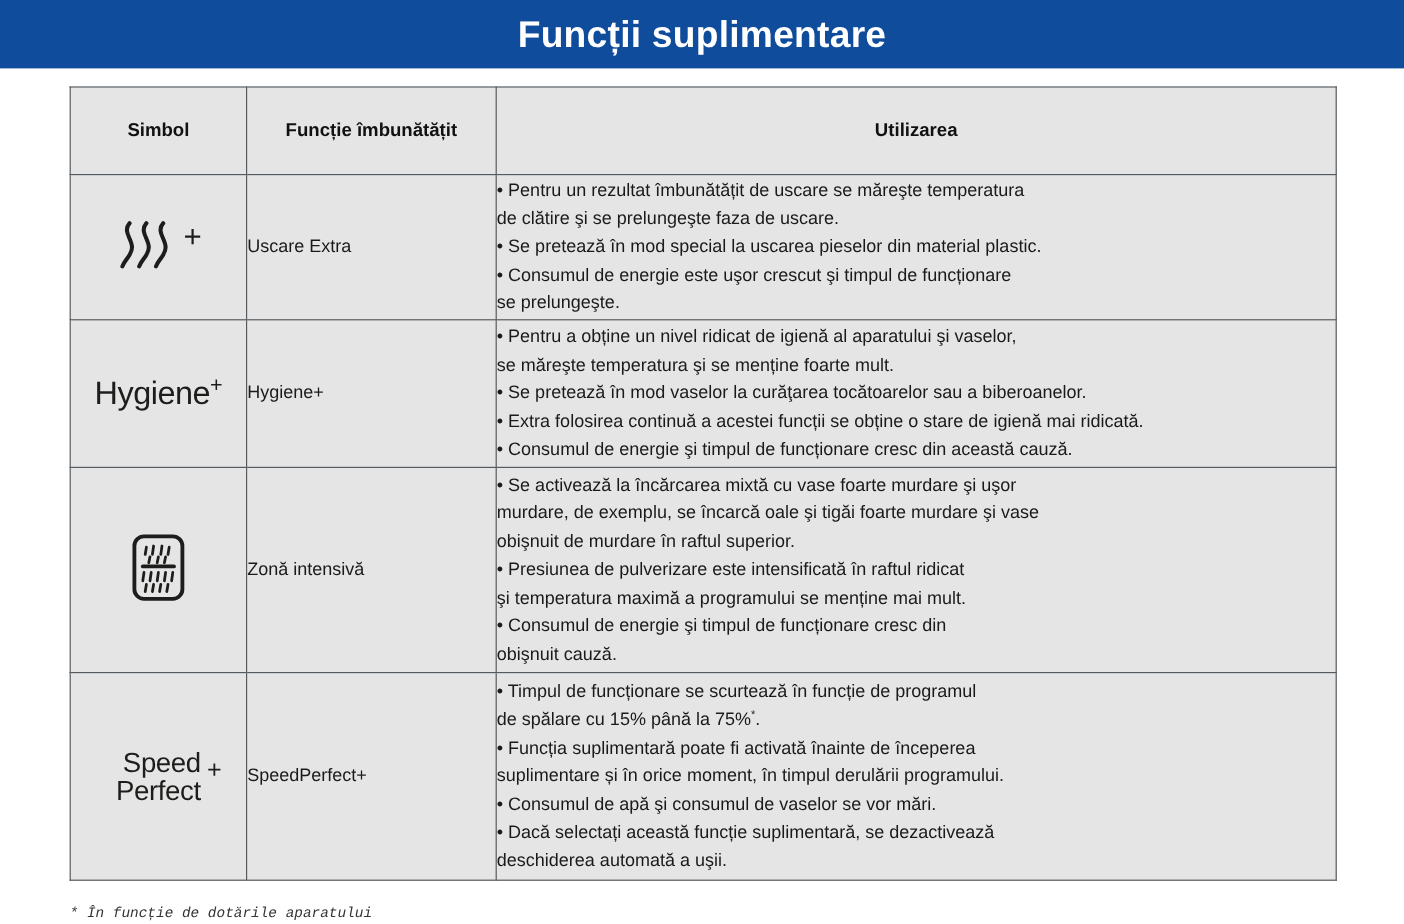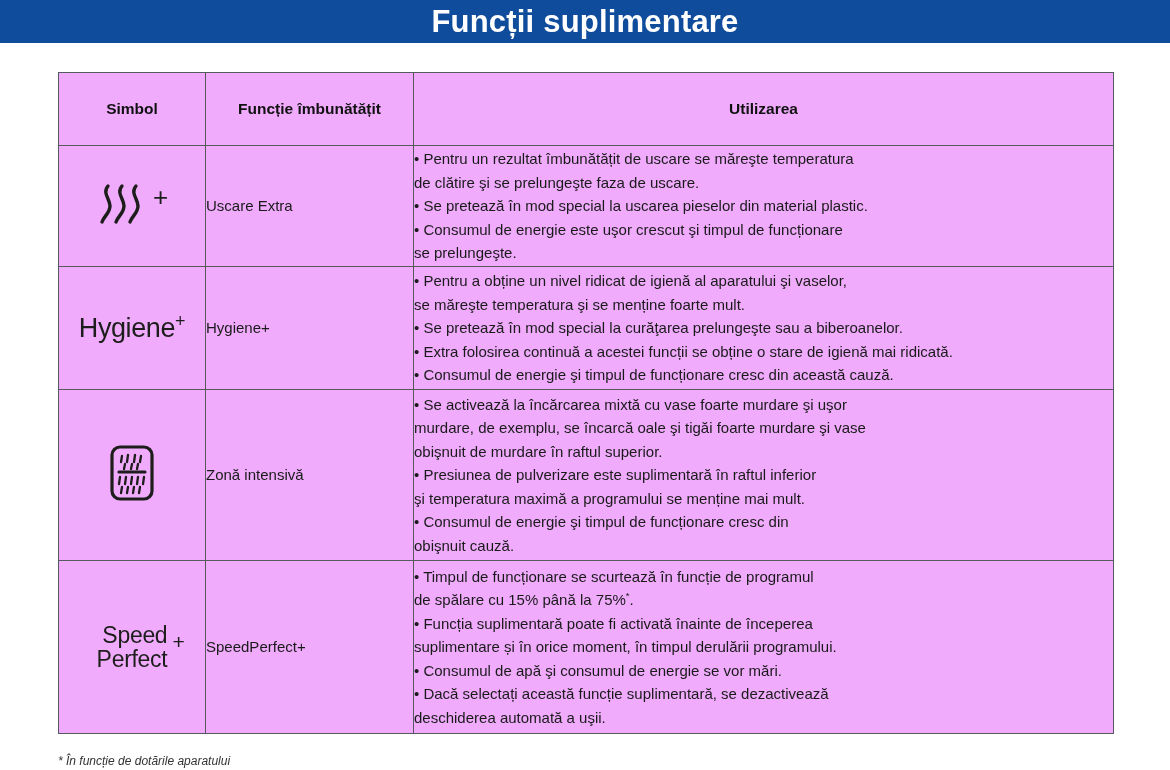--- a/index.html
+++ b/index.html
@@ -15,21 +15,21 @@
     overflow: hidden;
     position: relative;
   }
 
   
   .banner {
     position: absolute;
     left: 0;
     top: 0;
     width: 1170px;
-    height: 43px;
+    height: 57px;
     background: #0f4c9c;
     display: flex;
     align-items: center;
     justify-content: center;
   }
   .banner-title {
     color: #ffffff;
     font-size: 31px;
     font-weight: bold;
     letter-spacing: 0.2px;
@@ -47,21 +47,21 @@
   table.funcs {
     border-collapse: collapse;
     table-layout: fixed;
     width: 1055px;
     background: #ffffff;
   }
   table.funcs td, table.funcs th {
     border: 1px solid #555a5e;
     padding: 0;
     vertical-align: middle;
-    background: #f0abfc;
+    background: #e5e5e5;
   }
   col.c-sym   { width: 147px; }
   col.c-func  { width: 208px; }
   col.c-use   { width: 700px; }
 
   thead th {
     height: 72px;
     font-size: 15.5px;
     font-weight: bold;
     text-align: center;
@@ -154,20 +154,21 @@
 
   
   .footnote {
     position: absolute;
     left: 58px;
     top: 754px;
     font-size: 12px;
     font-style: italic;
     color: #333;
     white-space: nowrap;
+    font-family: Liberation Mono, monospace;
   }
 </style>
 </head>
 <body>
 
 <div class="banner">
   <div class="banner-title">Funcții suplimentare</div>
 </div>
 
 <div class="table-wrap">
@@ -214,21 +215,21 @@
       <tr class="r2">
         <td class="sym-cell">
           <span class="sym-box">
             <span class="hygiene-sym"><span>Hygiene</span><span class="sup-plus">+</span></span>
           </span>
         </td>
         <td class="func-cell">Hygiene+</td>
         <td class="use-cell">
           <div class="line">• Pentru a obține un nivel ridicat de igienă al aparatului şi vaselor,</div>
           <div class="line">se măreşte temperatura şi se menține foarte mult.</div>
-          <div class="line">• Se pretează în mod special la curăţarea prelungeşte sau a biberoanelor.</div>
+          <div class="line">• Se pretează în mod vaselor la curăţarea tocătoarelor sau a biberoanelor.</div>
           <div class="line">• Extra folosirea continuă a acestei funcții se obține o stare de igienă mai ridicată.</div>
           <div class="line">• Consumul de energie şi timpul de funcționare cresc din această cauză.</div>
         </td>
       </tr>
 
       <tr class="r3">
         <td class="sym-cell">
           <span class="sym-box">
             <span class="zone-sym">
               <svg width="46" height="58" viewBox="0 0 46 58" aria-hidden="true">
@@ -254,21 +255,21 @@
                 </g>
               </svg>
             </span>
           </span>
         </td>
         <td class="func-cell">Zonă intensivă</td>
         <td class="use-cell">
           <div class="line">• Se activează la încărcarea mixtă cu vase foarte murdare şi uşor</div>
           <div class="line"> murdare, de exemplu, se încarcă oale şi tigăi foarte murdare şi vase</div>
           <div class="line">obişnuit de murdare în raftul superior.</div>
-          <div class="line">• Presiunea de pulverizare este suplimentară în raftul inferior</div>
+          <div class="line">• Presiunea de pulverizare este intensificată în raftul ridicat</div>
           <div class="line">şi temperatura maximă a programului se menține mai mult.</div>
           <div class="line">• Consumul de energie şi timpul de funcționare cresc din</div>
           <div class="line"> obişnuit cauză.</div>
         </td>
       </tr>
 
       <tr class="r4">
         <td class="sym-cell">
           <span class="sym-box">
             <span class="speed-sym">
@@ -277,21 +278,21 @@
               <span class="sp-plus">+</span>
             </span>
           </span>
         </td>
         <td class="func-cell">SpeedPerfect+</td>
         <td class="use-cell">
           <div class="line">• Timpul de funcționare se scurtează în funcție de programul</div>
           <div class="line"><span>de spălare cu 15% până la 75%<span class="sup">*</span>.</span></div>
           <div class="line">• Funcția suplimentară poate fi activată înainte de începerea</div>
           <div class="line">suplimentare și  în orice moment, în timpul derulării programului.</div>
-          <div class="line">• Consumul de apă şi consumul de energie se vor mări.</div>
+          <div class="line">• Consumul de apă şi consumul de vaselor se vor mări.</div>
           <div class="line">• Dacă selectați această funcție suplimentară, se dezactivează</div>
           <div class="line">deschiderea automată a uşii.</div>
         </td>
       </tr>
 
     </tbody>
   </table>
 </div>
 
 <div class="footnote">* În funcție de dotările aparatului</div>

